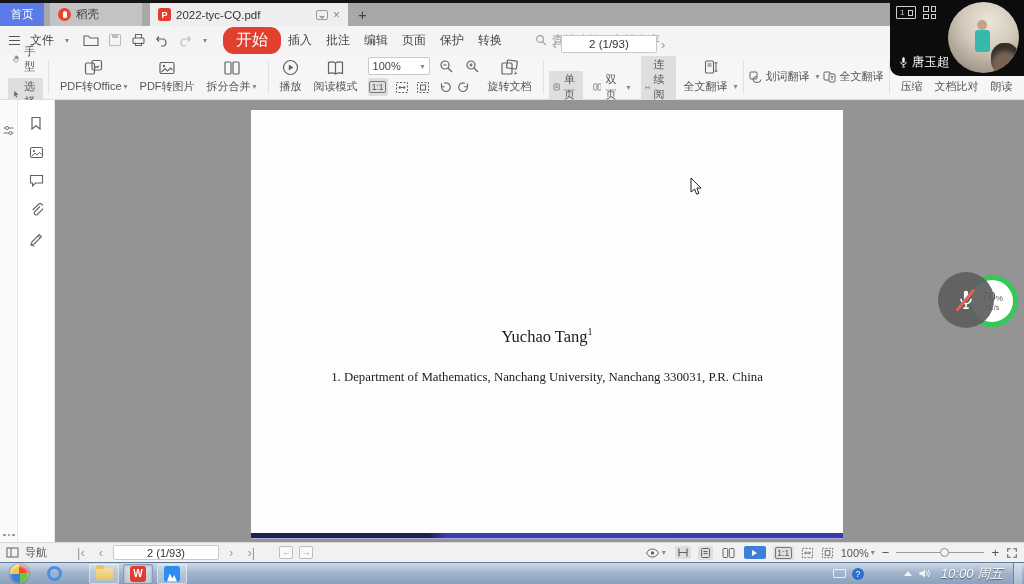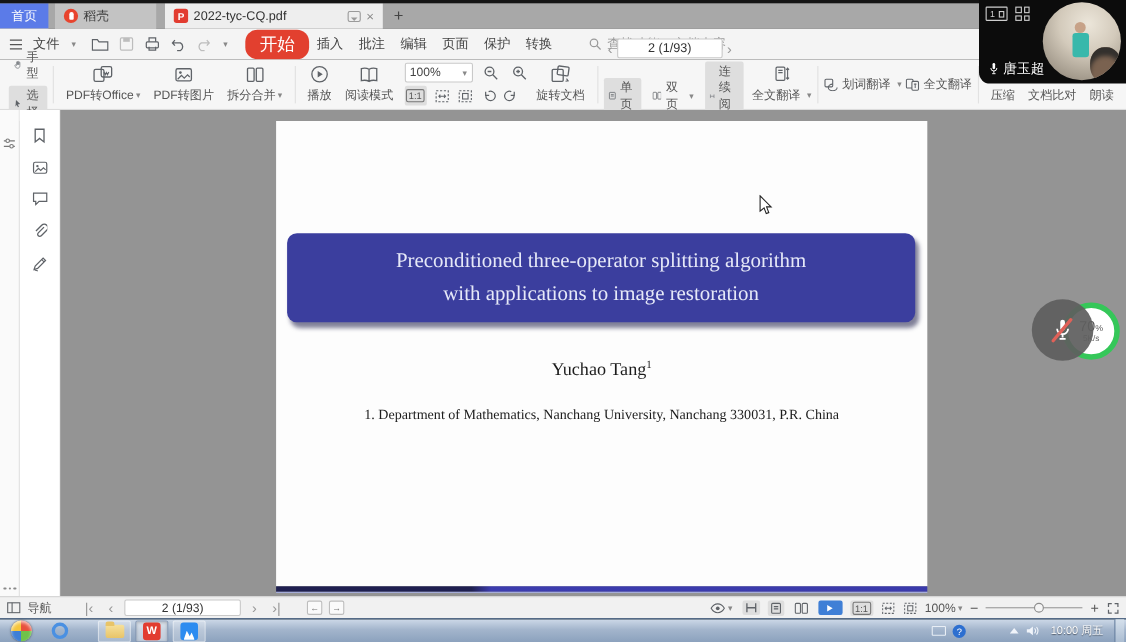--- a/index.html
+++ b/index.html
@@ -87,21 +87,21 @@
   .ring-ic { width:15px; height:15px; border-radius:50%; border:3px solid #4a90e2; }
   .folder-ic { width:17px; height:12px; background:linear-gradient(#f6e09a,#e8c468); border-radius:2px; position:relative; }
   .folder-ic::before { content:""; position:absolute; top:-3px; left:0; width:8px; height:4px; background:#e8c468; border-radius:2px 2px 0 0; }
   .wps-ic { width:16px; height:16px; background:#e23c30; border-radius:3px; color:#fff; font-size:10px; font-weight:bold; display:flex; align-items:center; justify-content:center; }
   .meet-ic { width:16px; height:16px; background:#2d8cf0; border-radius:3px; position:relative; overflow:hidden; }
   .meet-ic::after { content:""; position:absolute; left:3px; top:6px; width:10px; height:10px; background:#fff; clip-path:polygon(0 100%,28% 20%,55% 70%,72% 35%,100% 100%); }
   .tray { margin-left:auto; display:flex; align-items:center; gap:6px; color:#fff; }
   .tray .kbd { width:13px; height:9px; border:1px solid #e8eef5; border-radius:1px; }
   .tray .help { width:12px; height:12px; border-radius:50%; background:#2d6fd0; color:#fff; font-size:8.5px; display:flex; align-items:center; justify-content:center; }
   .tray .up { width:0; height:0; border-left:4px solid transparent; border-right:4px solid transparent; border-bottom:5px solid #f0f4fa; }
-  .clock { font-size:10px; color:#fff; text-shadow:0 1px 1px rgba(0,0,0,.5); text-align:center; line-height:1; margin:0 4px; }
+  .clock { font-size:13px; color:#fff; text-shadow:0 1px 1px rgba(0,0,0,.5); text-align:center; line-height:1; margin:0 4px;font-style:italic; }
   .showdesk { width:9px; height:22px; border-left:1px solid #6b84a3; background:linear-gradient(#d5e0ec,#a9bbd0); }
 
   
   .webcam { position:absolute; top:0; right:0; width:134px; height:76px; background:#0c0c0c; border-radius:0 0 0 10px; z-index:60; }
   .layout-ic1 { position:absolute; left:6px; top:6px; width:20px; height:13px; border:1px solid #cfcfcf; border-radius:1px; color:#cfcfcf; font-size:8px; display:flex; align-items:center; padding-left:3px; }
   .layout-ic1 i { position:absolute; right:2px; top:2.5px; width:5px; height:6px; border:1px solid #cfcfcf; }
   .layout-ic2 { position:absolute; left:33px; top:6px; width:13px; height:13px; display:grid; grid-template-columns:1fr 1fr; gap:2px; }
   .layout-ic2 i { border:1px solid #cfcfcf; }
   .cam-circle { position:absolute; right:5px; top:2px; width:71px; height:71px; border-radius:50%; overflow:hidden; background:radial-gradient(circle at 58% 28%, #ece6da 0%, #d3cabb 40%, #a59c8e 75%, #7b7268 100%); }
   .cam-shirt { position:absolute; left:27px; top:28px; width:15px; height:22px; background:#38b8ab; border-radius:3px; }
@@ -437,24 +437,20 @@
       <svg class="ic" width="14" height="15" viewBox="0 0 14 15">
           <path d="M11 4.5 5.8 9.7a1.9 1.9 0 1 0 2.7 2.7l5-5a3.2 3.2 0 1 0-4.6-4.6L3.7 8" stroke="#5f6368" fill="none" stroke-width="1.2"></path>
         </svg>
       <svg class="ic" width="15" height="15" viewBox="0 0 15 15">
           <path d="M2 13l1-3.2L10.2 2.6l2.2 2.2L5.2 12z" stroke="#5f6368" fill="none" stroke-width="1.1"></path>
           <path d="M9 4l2 2M2.5 13.5l3 .8" stroke="#5f6368" fill="none" stroke-width="1"></path>
         </svg>
     </div>
     <div class="canvas">
       <div class="page">
-        <div class="banner">
-          <span>Preconditioned three-operator splitting algorithm</span>
-          <span>with applications to image restoration</span>
-        </div>
         <div class="author-line"><span>Yuchao Tang</span><sup>1</sup></div>
         <div class="affil-line">1. Department of Mathematics, Nanchang University, Nanchang 330031, P.R. China</div>
       </div>
       <div class="pagefoot"></div>
     </div>
   </div>
 
   <svg class="cursor" width="13" height="19" viewBox="0 0 13 19">
       <path d="M1 1v14l3.6-3 2 5.2 2.3-.9-2-5.2H11z" fill="#fff" stroke="#222" stroke-width="1"></path>
     </svg>

